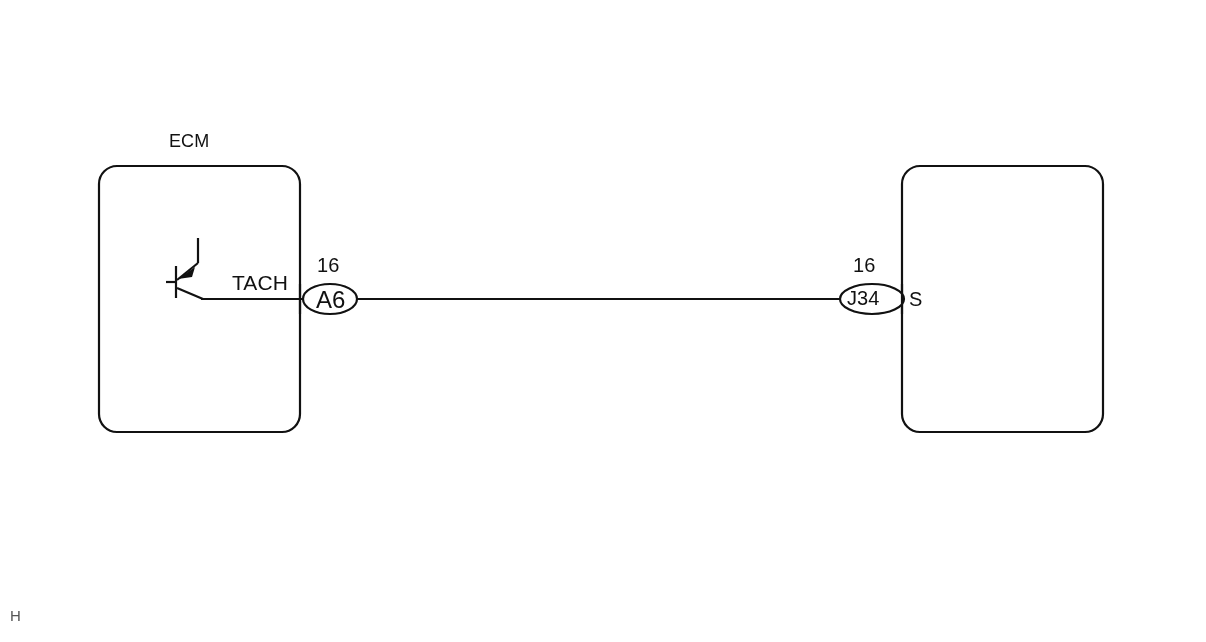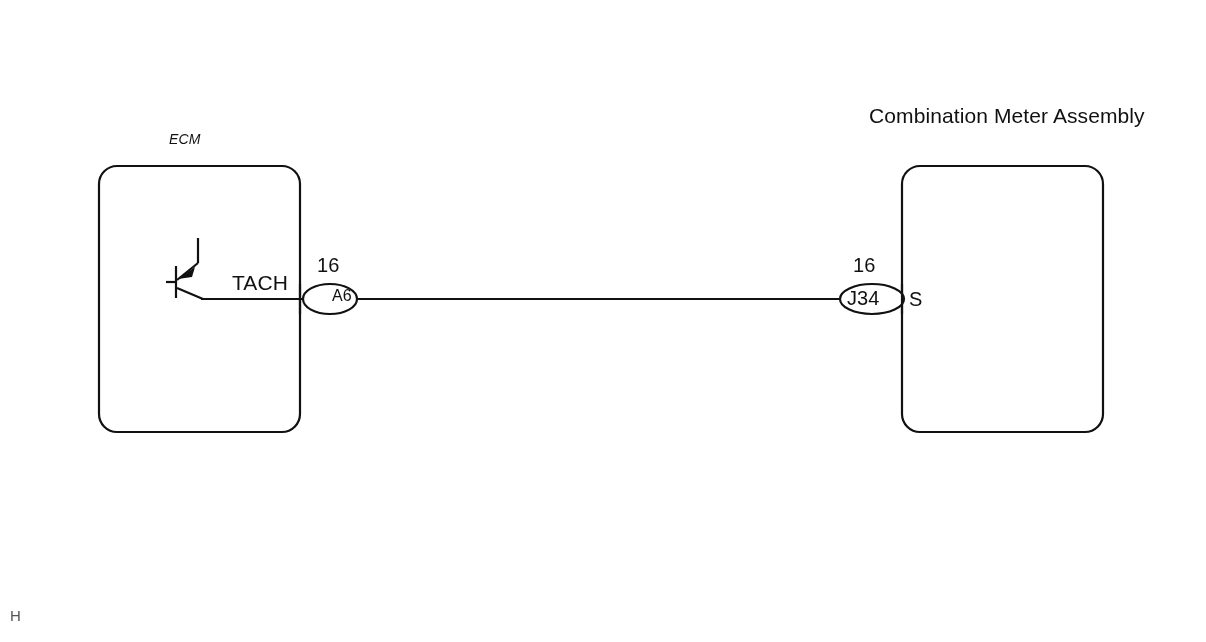--- a/index.html
+++ b/index.html
@@ -30,22 +30,21 @@
     position: absolute;
     white-space: pre;
     color: #111111;
     font-family: "Liberation Sans", sans-serif;
     line-height: 1;
     letter-spacing: 0.1px;
   }
   #ecm-title {
     left: 169px;
     top: 132px;
-    font-size: 14px;
-    font-style: italic;
+    font-size: 18px;
   }
   #meter-title {
     left: 869px;
     top: 105px;
     font-size: 21px;
   }
   #tach-label {
     left: 232px;
     top: 272px;
     font-size: 21px;
@@ -54,23 +53,23 @@
     left: 317px;
     top: 255px;
     font-size: 20px;
   }
   #pin-right-gauge {
     left: 853px;
     top: 255px;
     font-size: 20px;
   }
   #connector-left-label {
-    left: 332px;
+    left: 316px;
     top: 288px;
-    font-size: 16px;
+    font-size: 24px;
   }
   #connector-right-label {
     left: 847px;
     top: 288px;
     font-size: 20px;
     text-align: right;
   }
   #terminal-s-label {
     left: 909px;
     top: 289px;
@@ -115,21 +114,20 @@
     <ellipse cx="330" cy="299" rx="27" ry="15" fill="#ffffff" stroke="#111111" stroke-width="2.2"></ellipse>
 
     <ellipse cx="872" cy="299" rx="32" ry="15" fill="#ffffff" stroke="#111111" stroke-width="2.2"></ellipse>
 
     <line x1="300" y1="284" x2="300" y2="314" stroke="#111111" stroke-width="2.2"></line>
     <line x1="902" y1="284" x2="902" y2="314" stroke="#111111" stroke-width="2.2"></line>
   </svg>
 
   <div class="label" id="ecm-title">ECM</div>
 
-  <div class="label" id="meter-title">Combination Meter Assembly</div>
 
   <div class="label" id="tach-label">TACH</div>
 
   <div class="label" id="pin-left-gauge">16</div>
 
   <div class="label" id="connector-left-label">A6</div>
 
   <div class="label" id="pin-right-gauge">16</div>
 
   <div class="label" id="connector-right-label">J34</div>

